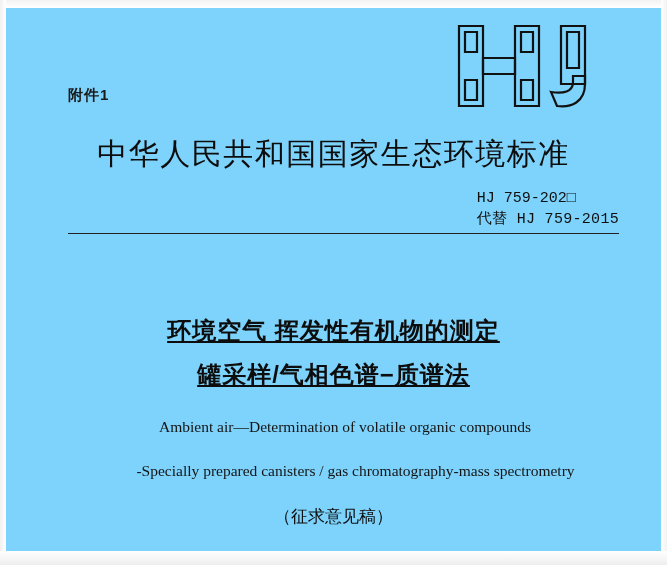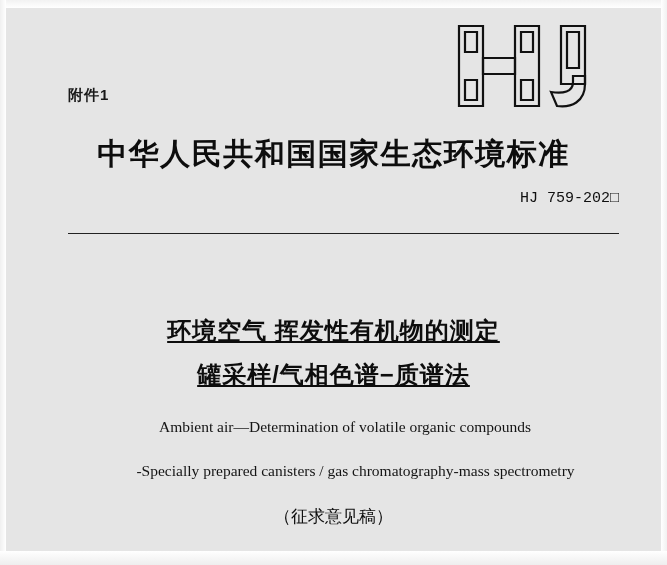--- a/index.html
+++ b/index.html
@@ -11,21 +11,21 @@
     width: 667px;
     height: 565px;
     overflow: hidden;
     font-family: "Liberation Serif", serif;
     color: #111;
   }
   .page {
     position: relative;
     width: 667px;
     height: 565px;
-    background: #e5e5e5;
+    background: #7dd3fc;
     box-sizing: border-box;
   }
   
   .scan-edge-top {
     position: absolute;
     top: 0; left: 0; right: 0;
     height: 8px;
     background: linear-gradient(to bottom, #f2f2f2, #ffffff);
   }
   .scan-edge-left {
@@ -68,21 +68,21 @@
   .hj-logo svg { display: block; }
 
   .standard-title {
     position: absolute;
     left: 0;
     right: 0;
     top: 134px;
     text-align: center;
     font-family: "Liberation Sans", sans-serif;
     font-size: 30px;
-    font-weight: bold;
+    font-weight: normal;
     letter-spacing: 1.5px;
     color: #0d0d0d;
   }
 
   .code-block {
     position: absolute;
     right: 48px;
     top: 188px;
     text-align: left;
     font-family: Liberation Mono, monospace;
@@ -179,20 +179,21 @@
         <path d="M132 62 C132 80 118 86 104 84 L98 70 C110 72 120 70 120 60 L120 54 L132 54 Z"></path>
         <path d="M114 10 L126 10 L126 46 L114 46 Z"></path>
       </g>
     </svg>
   </div>
 
   <div class="standard-title">中华人民共和国国家生态环境标准</div>
 
   <div class="code-block">
     <div class="line1">HJ 759-202□</div>
+    <div class="line2">代替 HJ  759-2015</div>
   </div>
 
   <div class="rule"></div>
 
   <div class="main-title">
     <div class="l1">环境空气    挥发性有机物的测定</div>
     <div class="l2">罐采样/气相色谱−质谱法</div>
   </div>
 
   <div class="en-title-1">Ambient air—Determination of volatile organic compounds</div>

